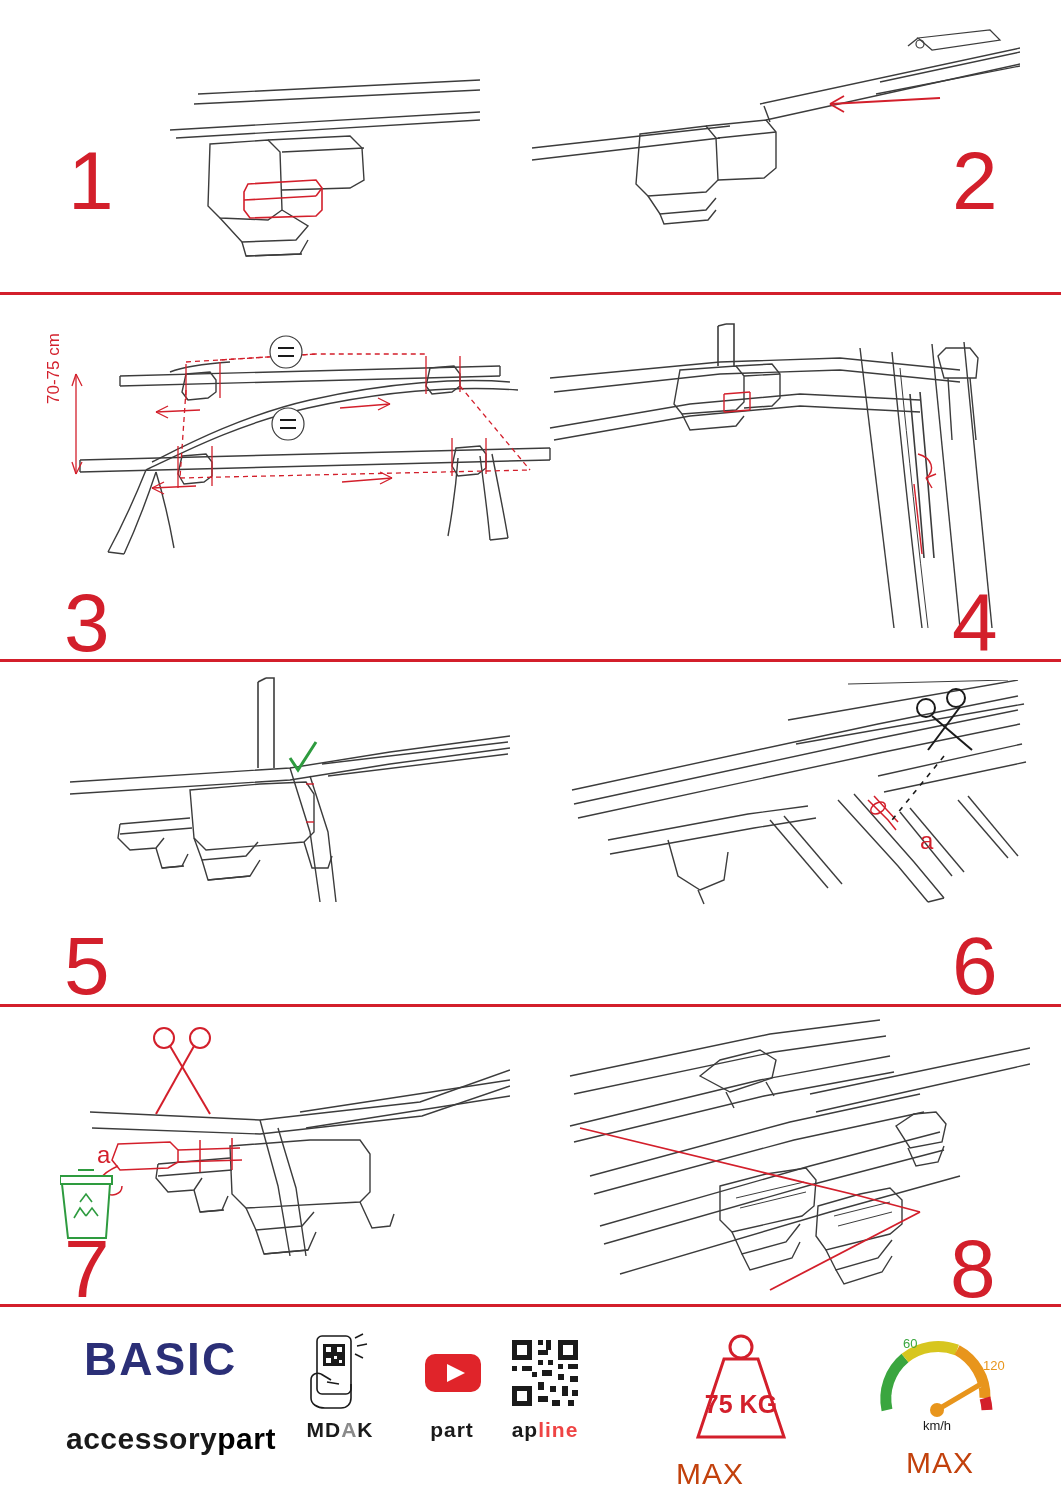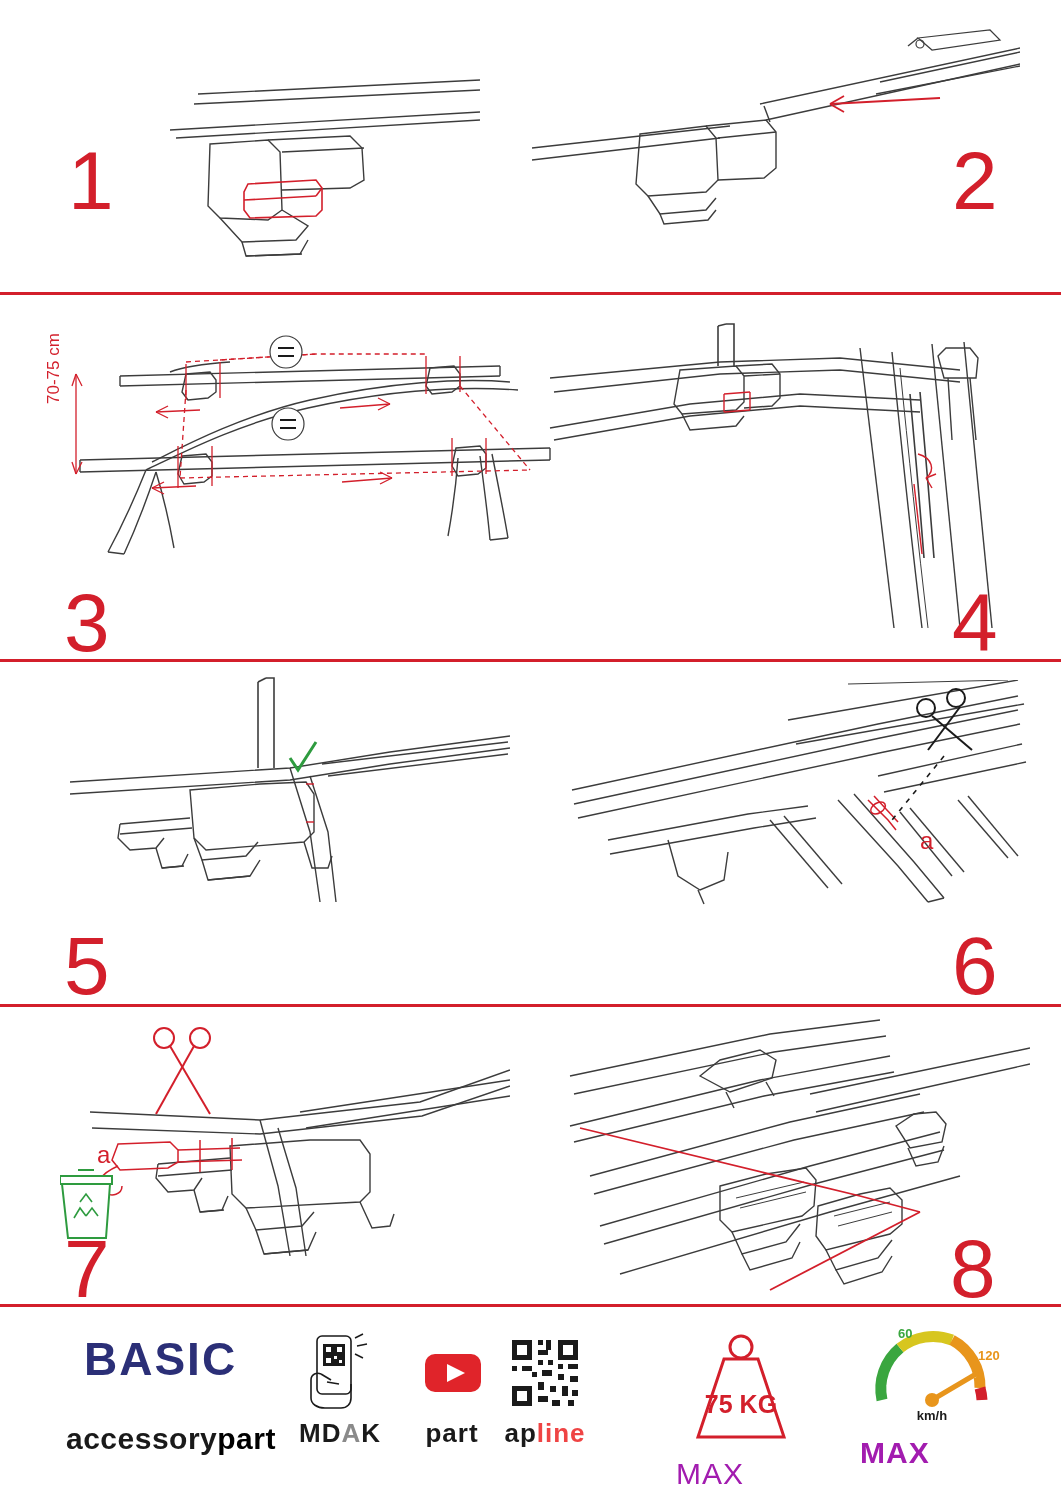--- a/index.html
+++ b/index.html
@@ -89,21 +89,21 @@
     letter-spacing: 0.5px;
   }
   .brand-accessory .part { color: #000000; }
 
   .logo-block {
     position: absolute;
     text-align: center;
     font-family: "Liberation Sans", sans-serif;
   }
   .logo-caption {
-    font-size: 26px;
+    font-size: 21px;
     font-weight: bold;
     letter-spacing: 1px;
     color: #1a1a1a;
     margin-top: 4px;
   }
   .logo-caption .accent-red { color: #ef4444; }
   .logo-caption .accent-grey { color: #8a8a8a; }
 
   .mdak  { left: 286px; top: 24px; width: 108px; }
   .ipqi  { left: 398px; top: 24px; width: 108px; }
@@ -112,28 +112,28 @@
   .weight-block {
     position: absolute;
     left: 676px;
     top: 25px;
     width: 140px;
     text-align: left;
   }
   .speed-block {
     position: absolute;
     left: 860px;
-    top: 4px;
+    top: 14px;
     width: 160px;
-    font-weight: bold;
+    text-align: center;
   }
   .max-label {
     font-family: "Liberation Sans", sans-serif;
     font-size: 30px;
-    color: #a21caf;
+    color: #c2410c;
     letter-spacing: 1px;
     margin-top: 2px;
   }
 
   .dim-label {
     position: absolute;
     left: 44px;
     top: 404px;
     font-family: "Liberation Sans", sans-serif;
     font-size: 17px;

